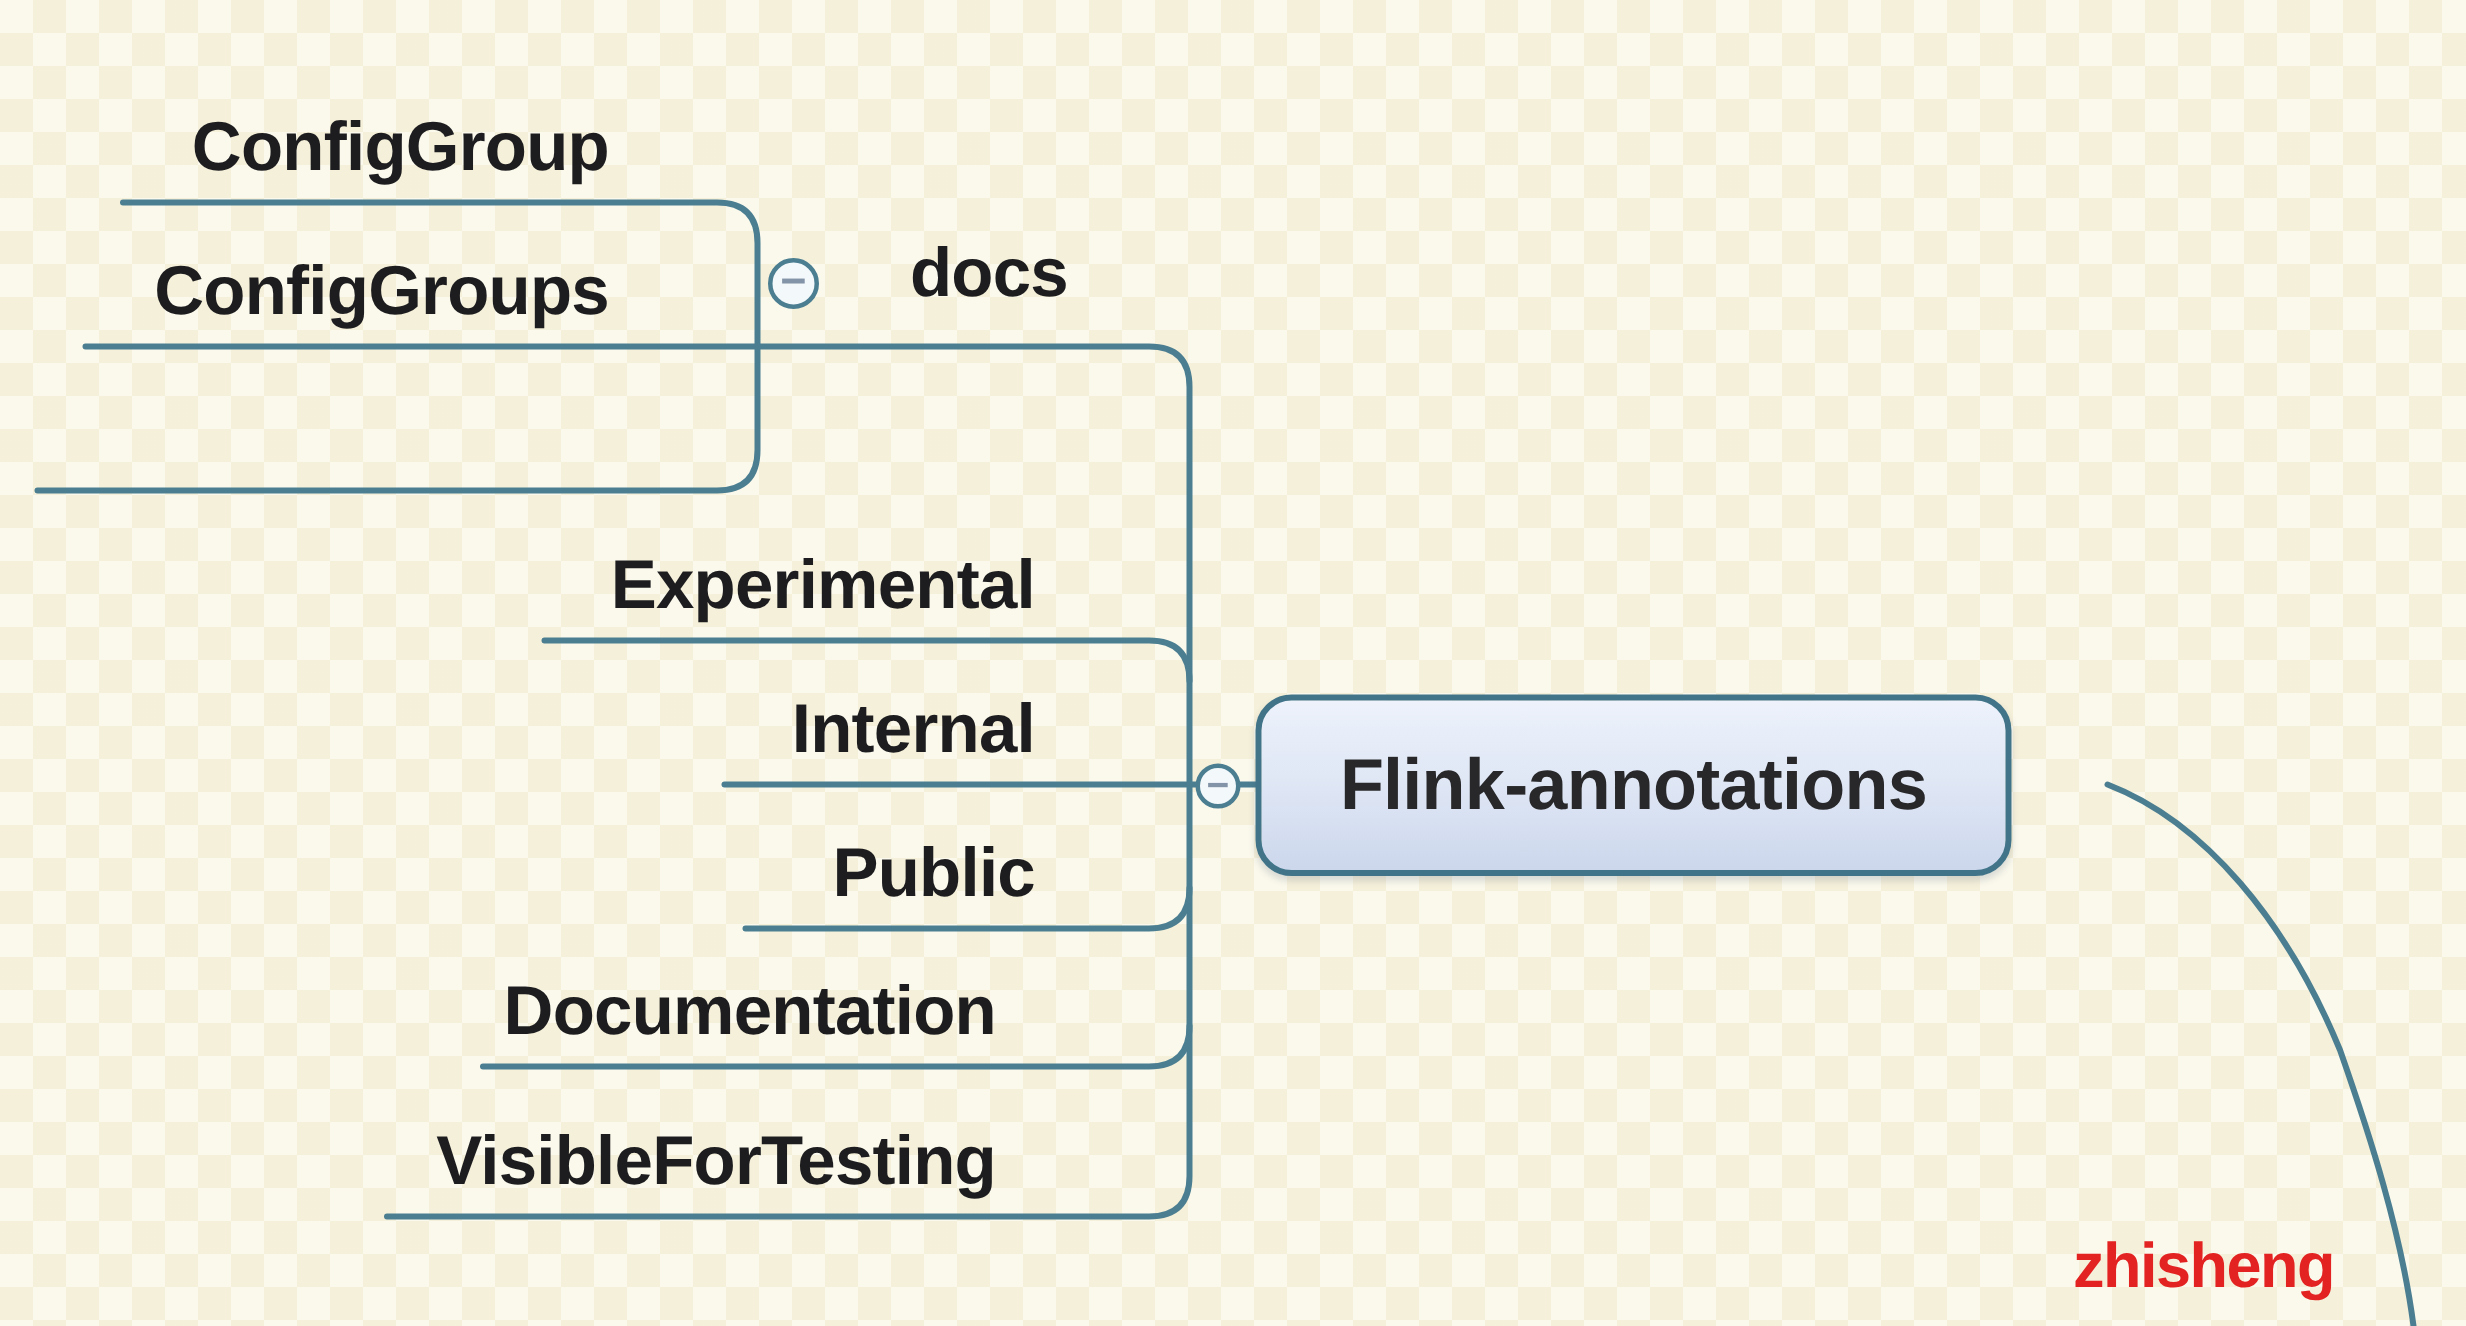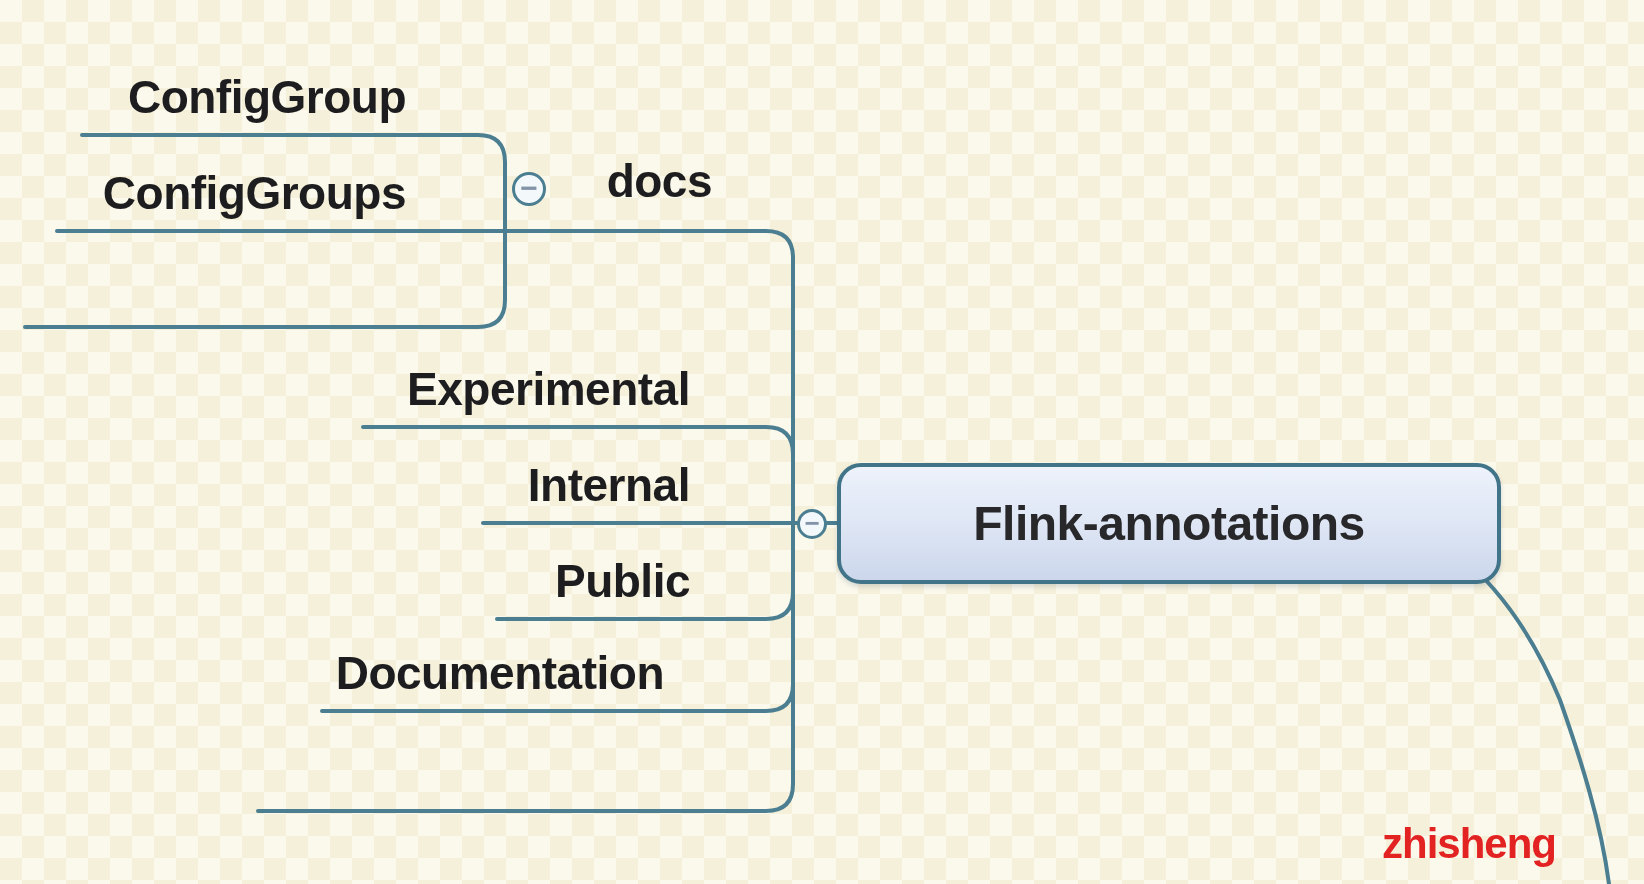--- a/index.html
+++ b/index.html
@@ -35,21 +35,21 @@
   .t-docs             {right:932px; top:155px;}
   .t-experimental     {right:954px; top:363px;}
   .t-internal         {right:954px; top:459px;}
   .t-public           {right:954px; top:555px;}
   .t-publicevolving   {right:980px; top:647px;}
   .t-visiblefortesting{right:980px; top:747px;}
 
   .root-node{
     position:absolute;
     left:837px;top:463px;
-    width:664px;height:121px;
+    width:504px;height:121px;
     box-sizing:border-box;
     border:4px solid #417489;
     border-radius:24px;
     background:linear-gradient(180deg,#edf2fb 0%,#dde5f4 55%,#ccd7ec 100%);
     box-shadow:0 3px 5px rgba(60,80,110,0.18);
     display:flex;align-items:center;justify-content:center;
   }
   .root-node .root-label{
     font-size:48px;
     font-weight:600;
@@ -116,20 +116,21 @@
   <div class="collapse c-docs">
     <span class="minus">−</span>
   </div>
 
   <div class="topic t-docs">docs</div>
 
   <div class="topic t-experimental">Experimental</div>
   <div class="topic t-internal">Internal</div>
   <div class="topic t-public">Public</div>
   <div class="topic t-publicevolving">Documentation</div>
+  <div class="topic t-visiblefortesting">VisibleForTesting</div>
 
   <div class="collapse c-root">
     <span class="minus">−</span>
   </div>
 
   <div class="root-node">
     <span class="root-label">Flink-annotations</span>
   </div>
 
   <div class="watermark">zhisheng</div>

